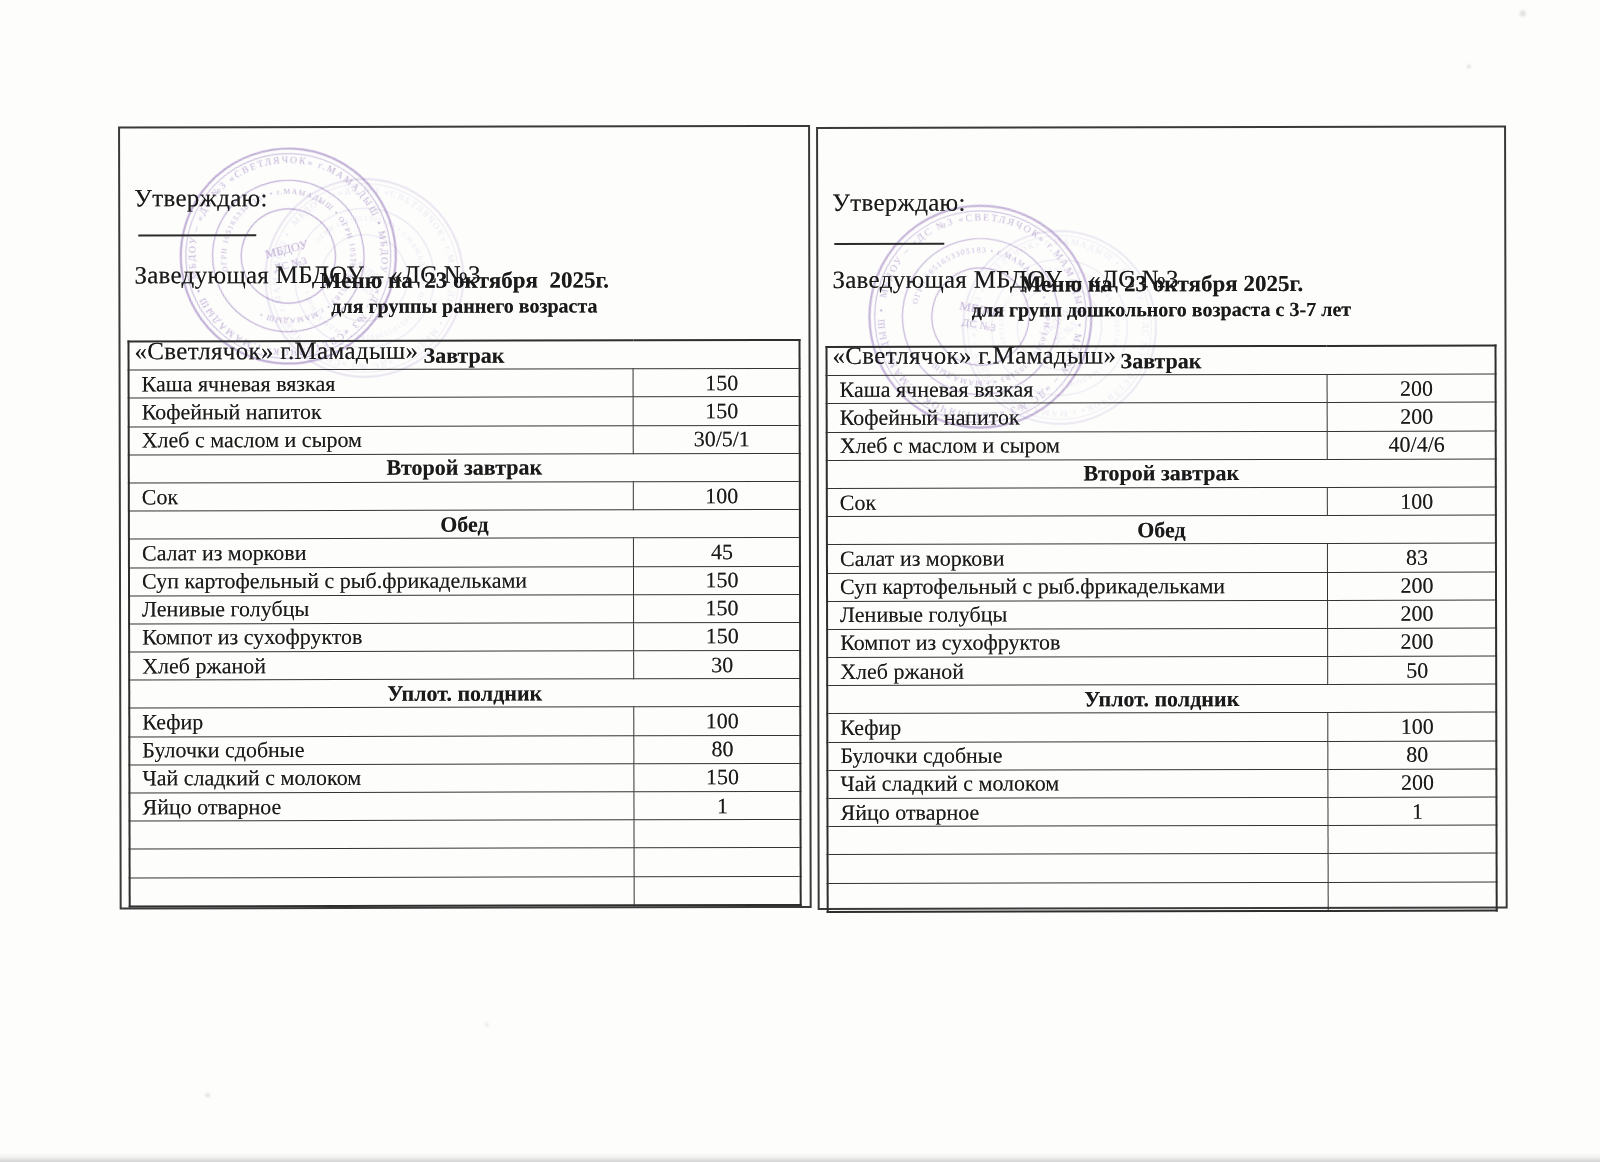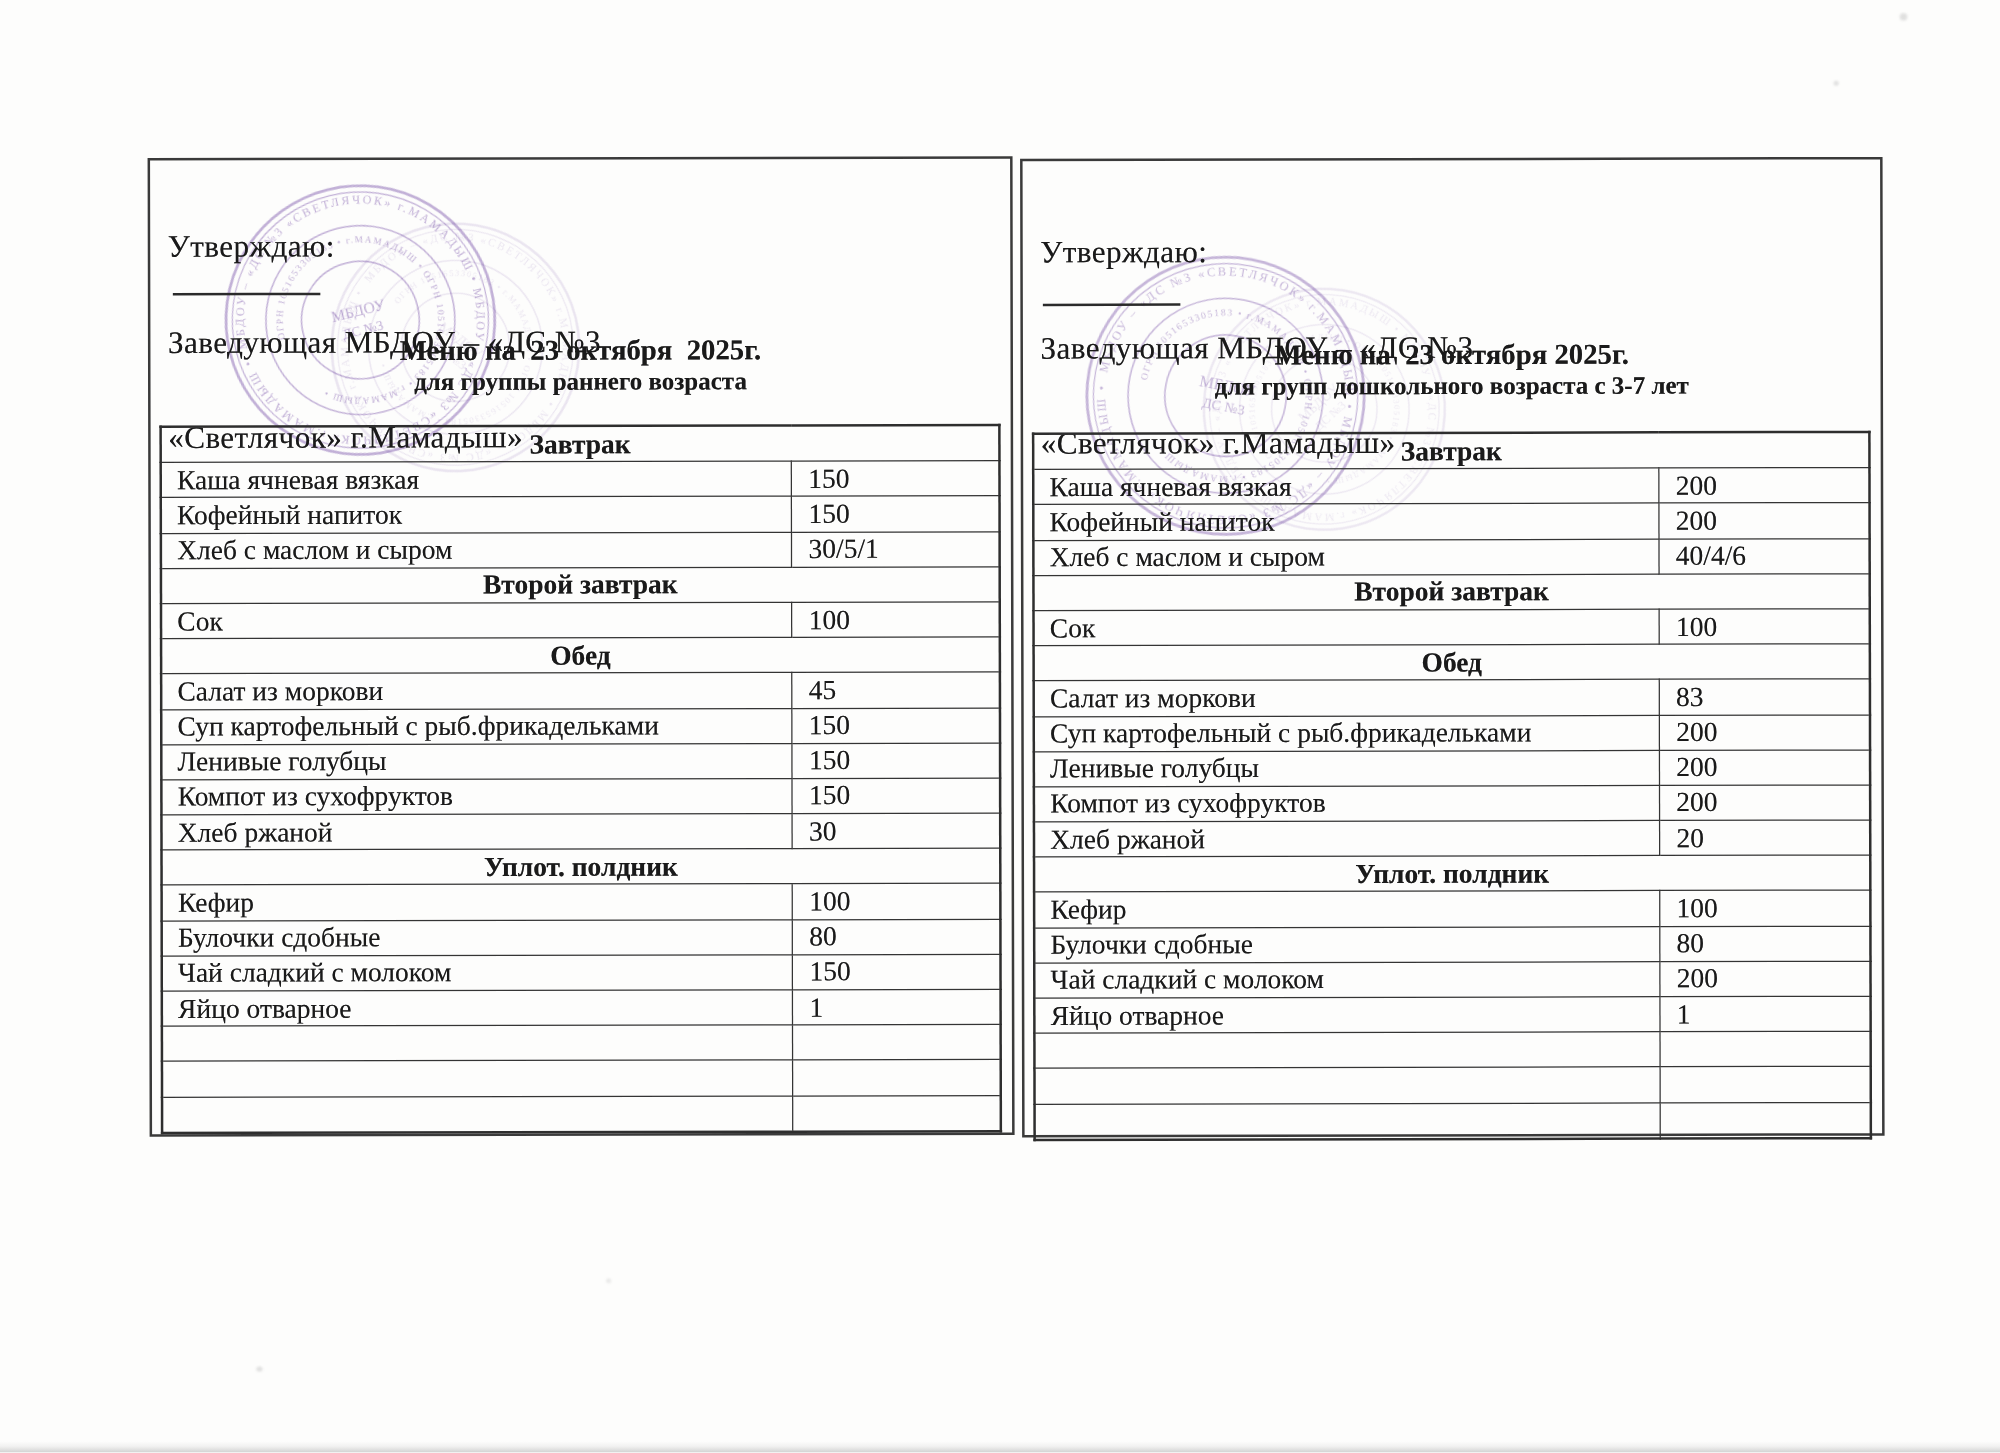--- a/index.html
+++ b/index.html
@@ -53,21 +53,21 @@
     height:27.2px;
     padding:0 2px 0 12px;
     font-size:22px;
     line-height:26px;
     white-space:nowrap;overflow:hidden;
     text-shadow:0 0 .5px rgba(20,20,20,.55);
   }
   .menu-table td.section{
     text-align:center;font-weight:bold;padding:0;
   }
-  .menu-table td.qty{padding-left:13px;}
+  .menu-table td.qty{padding-left:13px;text-align:center;}
   
   .stamp{
     position:absolute;
     mix-blend-mode:multiply;
     pointer-events:none;
     filter:blur(.5px);
   }
   .stamp svg{width:100%;height:100%;}
   .page-left .stamp-main{left:42px;top:2px;width:252px;height:252px;opacity:.52;transform:rotate(-14deg);}
   .page-left .stamp-echo{left:128px;top:34px;width:232px;height:232px;opacity:.16;transform:rotate(37deg);}
@@ -303,21 +303,21 @@
           <tr>
             <td class="dish">Ленивые голубцы</td>
             <td class="qty">200</td>
           </tr>
           <tr>
             <td class="dish">Компот из сухофруктов</td>
             <td class="qty">200</td>
           </tr>
           <tr>
             <td class="dish">Хлеб ржаной</td>
-            <td class="qty">20</td>
+            <td class="qty">50</td>
           </tr>
           <tr>
             <td colspan="2" class="section">Уплот. полдник</td>
           </tr>
           <tr>
             <td class="dish">Кефир</td>
             <td class="qty">100</td>
           </tr>
           <tr>
             <td class="dish">Булочки сдобные</td>

